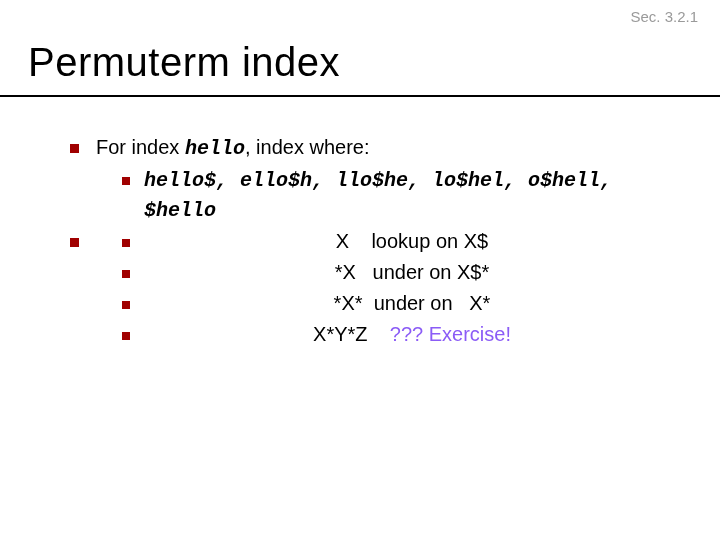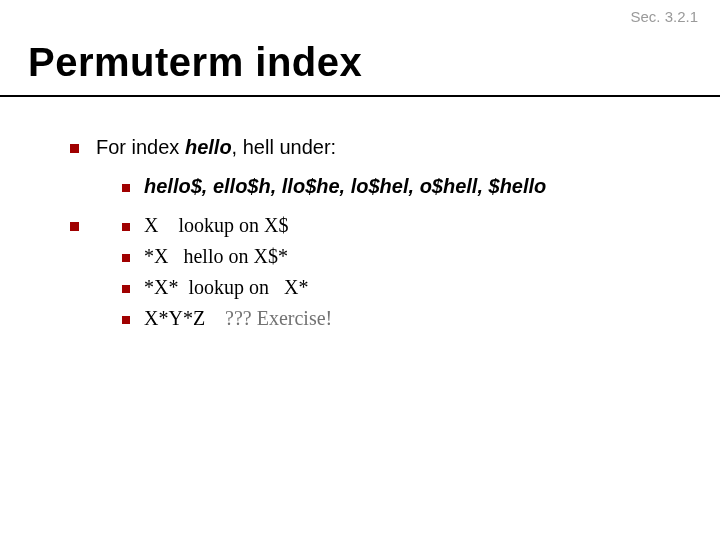--- a/index.html
+++ b/index.html
@@ -23,21 +23,21 @@
     top: 8px;
     right: 22px;
     font-size: 15px;
     color: #9a9a9a;
   }
   .title-wrap {
     padding: 40px 0 4px 28px;
   }
   .title {
     font-size: 40px;
-    font-weight: 700;
+    font-weight: 400;
     letter-spacing: 0.5px;
     margin: 0;
   }
   .divider {
     margin: 6px 0 0 0;
     border: none;
     border-top: 2px solid #000;
     width: 100%;
   }
   .content {
@@ -60,72 +60,73 @@
     position: absolute;
     left: 0;
     top: 0.55em;
     width: 9px;
     height: 9px;
     background: #a00000;
   }
   .lvl2 {
     list-style: none;
     padding: 0;
-    margin: 10px 0 2px 26px;
+    margin: 2px 0 2px 26px;
   }
   .lvl2 > li {
     position: relative;
     padding-left: 22px;
     margin-bottom: 2px;
   }
   .lvl2 > li::before {
     content: "";
     position: absolute;
     left: 0;
     top: 0.58em;
     width: 8px;
     height: 8px;
     background: #a00000;
   }
   .ital { font-style: italic; }
-  .bold { font-weight: bold; }
-  .red { color: #737373; }
+  .bold { font-weight: bold; font-family: Liberation Mono, monospace; }
+  .red { color: #8b5cf6; }
   .qrow {
     white-space: pre;
-    font-family: Liberation Serif, serif;
+    font-family: Liberation Sans, sans-serif;
+    text-align: center;
   }
 </style>
 </head>
 <body>
 <div class="slide">
 
   <div class="sec-label">Sec. 3.2.1</div>
 
   <div class="title-wrap">
     <h1 class="title">Permuterm index</h1>
   </div>
   <hr class="divider">
 
   <div class="content">
     <ul class="lvl1">
 
       <li>
-        <span>For index </span><span class="bold ital">hello</span><span>, hell under:</span>
+        <span>For index </span><span class="bold ital">hello</span><span>, index where:</span>
         <ul class="lvl2">
           <li>
             <span class="bold ital">hello$, ello$h, llo$he, lo$hel, o$hell, $hello</span>
           </li>
         </ul>
       </li>
 
       <li>
         <ul class="lvl2">
           <li class="qrow">X    lookup on X$</li>
-          <li class="qrow">*X   hello on X$*</li>
-          <li class="qrow">*X*  lookup on   X*</li>
+          <li class="qrow">*X   under on X$*</li>
+          <li class="qrow">*X*  under on   X*</li>
           <li class="qrow"><span>X*Y*Z    </span><span class="red">??? Exercise!</span></li>
         </ul>
       </li>
 
     </ul>
   </div>
 
 </div>
 
 </body></html>

